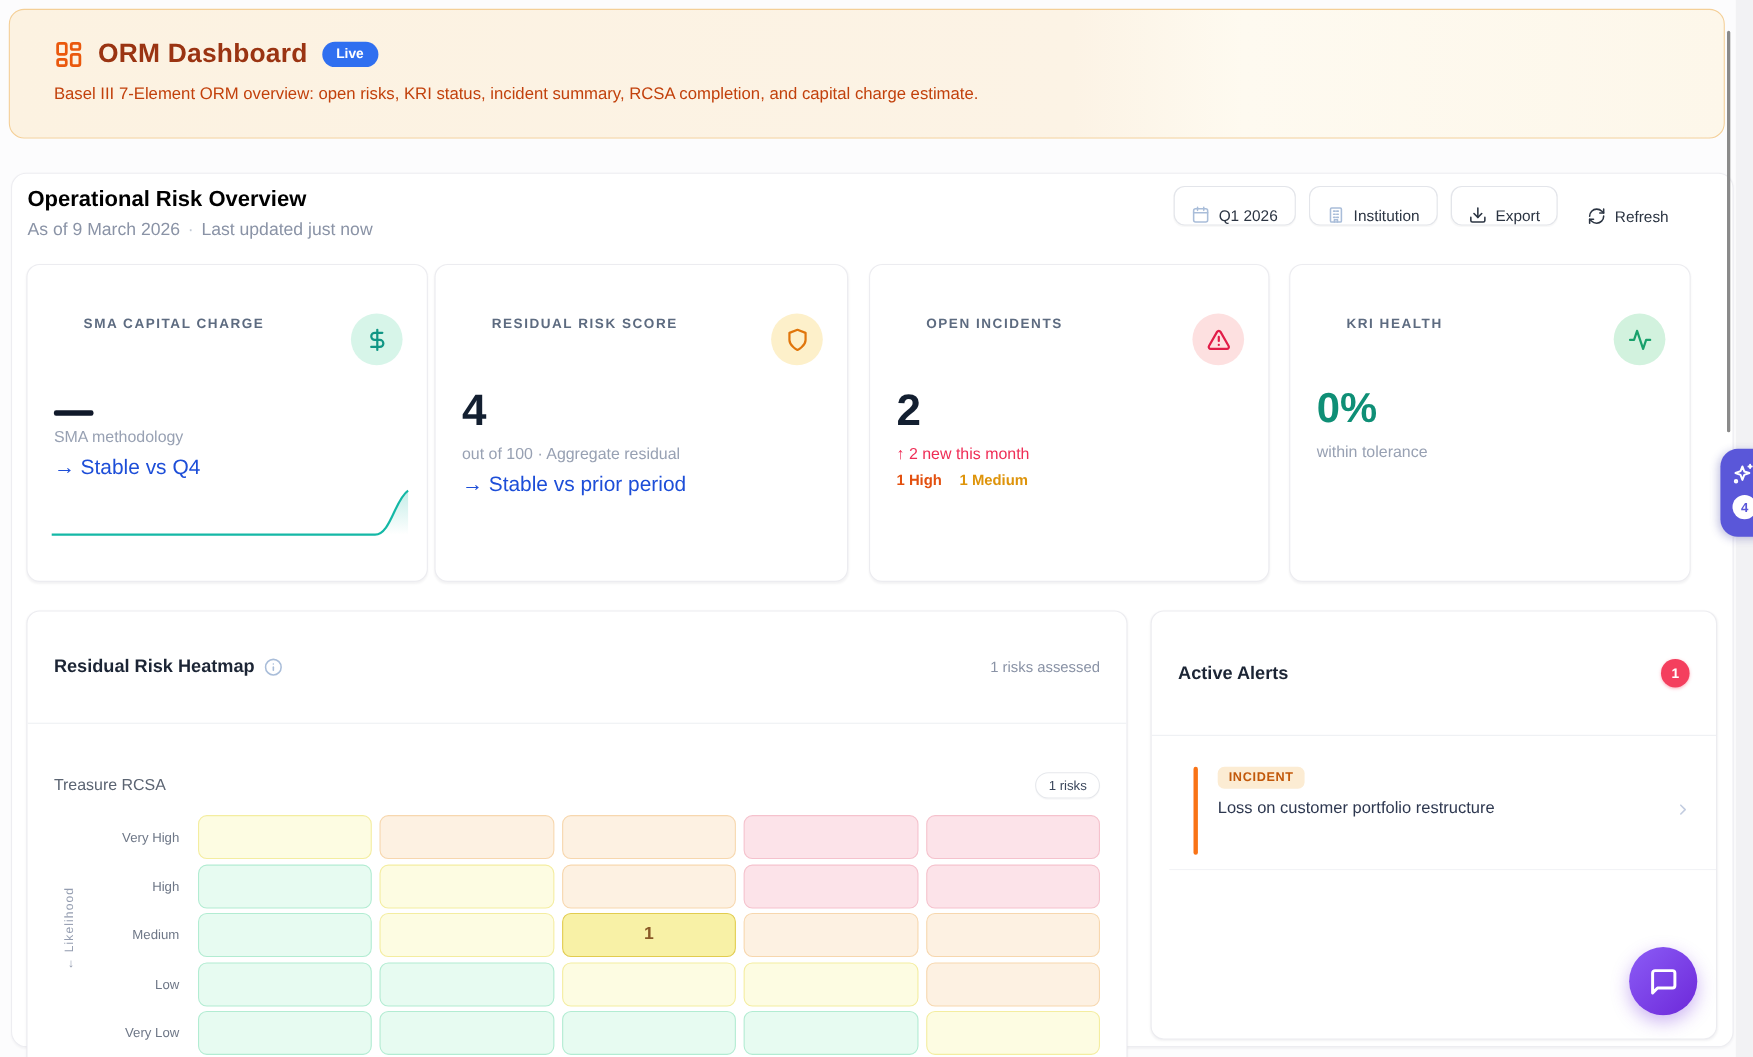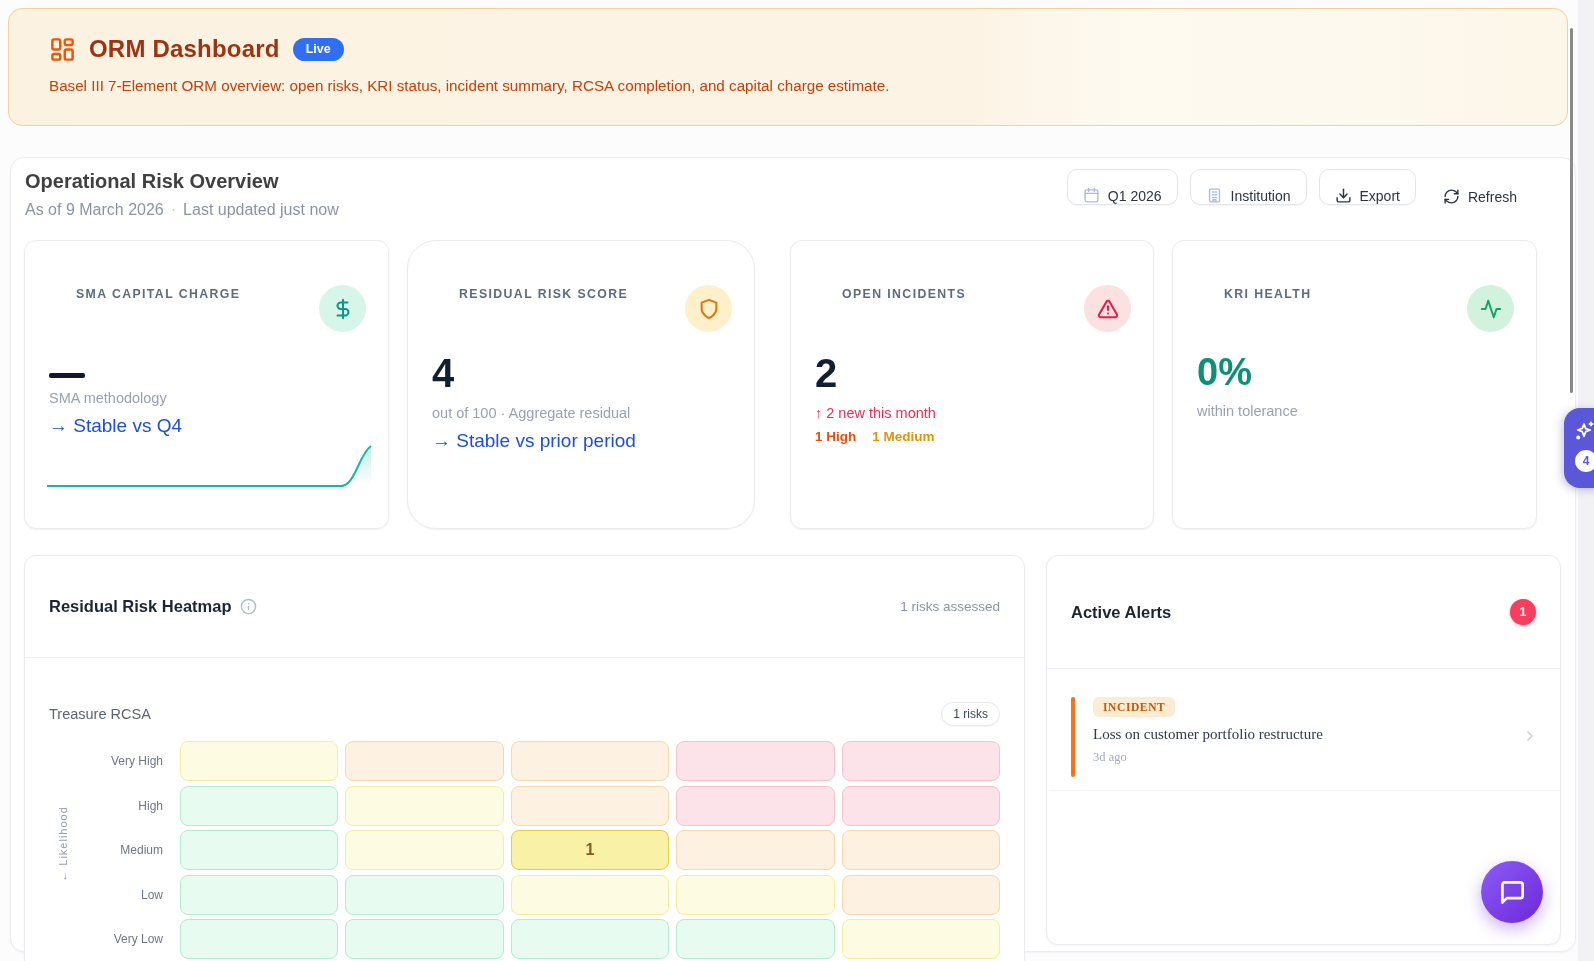--- a/index.html
+++ b/index.html
@@ -14,21 +14,21 @@
   .banner-title { font-size:24px; font-weight:800; color:#9a3412; letter-spacing:.2px; }
   .live-badge { background:#2f6ff0; color:#fff; font-size:12.5px; font-weight:600;
     border-radius:999px; padding:4px 13px; line-height:1.2; }
   .banner-desc { margin-top:14px; font-size:15.2px; color:#c2410c; }
 
   
   .container { position:absolute; left:10px; top:157px; width:1566px; height:795px;
     background:#fff; border:1px solid #ededf1; border-radius:14px; overflow:hidden;
     box-shadow:0 1px 2px rgba(16,24,40,.04); }
 
-  .ov-title { position:absolute; left:25px; top:170px; font-size:20px; font-weight:700; color:#404040; }
+  .ov-title { position:absolute; left:25px; top:170px; font-size:20px; font-weight:700; color:#000000; }
   .ov-sub { position:absolute; left:25px; top:201px; font-size:16px; color:#8a93a6; }
   .ov-sub .dot { margin:0 7px; color:#c2cad6; }
 
   .toolbar { position:absolute; right:62px; top:169px; display:flex; align-items:center; gap:12px; }
   .tb-btn { display:flex; align-items:flex-end; gap:8px; height:36px; padding:0 15px;
     background:#fff; border:1px solid #e3e5ea; border-radius:10px; font-size:14px; color:#2b3442;
     box-shadow:0 1px 1px rgba(16,24,40,.03); cursor:pointer; }
   .tb-btn.plain { border:none; box-shadow:none; }
   .tb-btn svg { flex:0 0 auto; }
 
@@ -75,22 +75,22 @@
   .c-peach  { background:#fdf1e2; border-color:#f7d7ae; }
   .c-pink   { background:#fce3e9; border-color:#f5c2cd; }
   .c-hl     { background:#f8f1a6; border-color:#e2cc4f; font-size:16px; font-weight:700; color:#8a5a28; }
   .hm-axis { position:absolute; left:-32px; top:282px; width:140px; text-align:center;
     transform:rotate(-90deg); font-size:11px; letter-spacing:1px; color:#949db0; }
 
   .al-head { height:113px; }
   .al-count { margin-left:auto; width:26px; height:26px; border-radius:50%; background:#f43f5e;
     color:#fff; font-size:12.5px; font-weight:700; display:flex; align-items:center; justify-content:center;
     box-shadow:0 1px 3px rgba(244,63,94,.4); }
-  .alert-item { position:absolute; left:2px; right:0; top:128px; height:107px; border-bottom:1px solid #f2f3f6;
-    padding:13px 24px 0 44px; cursor:pointer;font-family:Liberation Serif, serif; }
+  .alert-item { position:absolute; left:16px; right:0; top:128px; height:107px; border-bottom:1px solid #f2f3f6;
+    padding:13px 24px 0 44px; cursor:pointer; }
   .alert-accent { position:absolute; left:22px; top:13px; width:4px; height:80px; border-radius:3px; background:#f97316; }
   .alert-type { display:inline-block; background:#fcecd3; color:#c2590b; font-size:11.5px; font-weight:700;
     letter-spacing:.6px; border-radius:6px; padding:4px 10px; }
   .alert-title { margin-top:9px; font-size:15px; color:#2e3850; }
   .alert-time { margin-top:7px; font-size:12.5px; color:#a0a8ba; }
   .alert-chevron { position:absolute; right:22px; top:44px; }
   .al-footer { position:absolute; left:0; right:0; bottom:0; height:55px; border-top:1px solid #eef0f3;
     display:flex; align-items:center; padding:0 24px; }
   .view-all { font-size:14.5px; color:#0e7569; cursor:pointer; }
 
@@ -190,21 +190,21 @@
         <linearGradient id="sg" x1="0" y1="0" x2="0" y2="1">
       <stop offset="0" stop-color="#14b8a6" stop-opacity=".25"></stop>
           <stop offset="1" stop-color="#14b8a6" stop-opacity="0"></stop>
     </linearGradient>
       </defs>
     <path d="M2 44 L296 44 C310 44 314 12 326 4 L326 44 Z" fill="url(#sg)"></path>
     <path d="M2 44 L296 44 C310 44 314 12 326 4" fill="none" stroke="#14b8a6" stroke-width="2"></path>
   </svg>
 </div>
 
-<div class="kpi-card" style="left:407px; width:348px;border-radius:29px;">
+<div class="kpi-card" style="left:395px; width:376px;">
   <div class="kpi-label">RESIDUAL RISK SCORE</div>
   <div class="kpi-icon" style="background:#fdf0ca;">
     <svg width="22" height="22" viewBox="0 0 24 24" fill="none" stroke="#e0760c" stroke-width="2.2" stroke-linejoin="round">
       <path d="M12 22s8-4 8-10V5l-8-3-8 3v7c0 6 8 10 8 10z"></path>
     </svg>
   </div>
   <div class="kpi-value">4</div>
   <div class="kpi-sub">out of 100 · Aggregate residual</div>
   <div class="kpi-trend">→ Stable vs prior period</div>
 </div>
@@ -299,21 +299,20 @@
 
 <div class="panel alerts">
   <div class="panel-head al-head">
     <span class="panel-title">Active Alerts</span>
     <span class="al-count">1</span>
   </div>
   <div class="alert-item">
     <span class="alert-accent"></span>
     <span class="alert-type">INCIDENT</span>
     <div class="alert-title">Loss on customer portfolio restructure</div>
-    <div class="alert-time">3d ago</div>
     <span class="alert-chevron">
       <svg width="16" height="16" viewBox="0 0 24 24" fill="none" stroke="#c3cde0" stroke-width="2.2" stroke-linecap="round" stroke-linejoin="round">
         <path d="m9 18 6-6-6-6"></path>
       </svg>
     </span>
   </div>
 </div>
 
 <div class="scroll-track"></div>
 <div class="scroll-thumb"></div>

